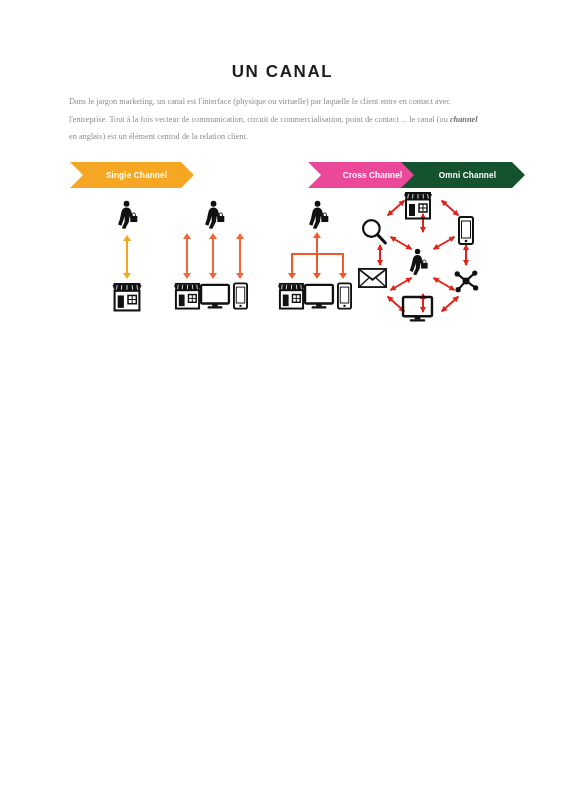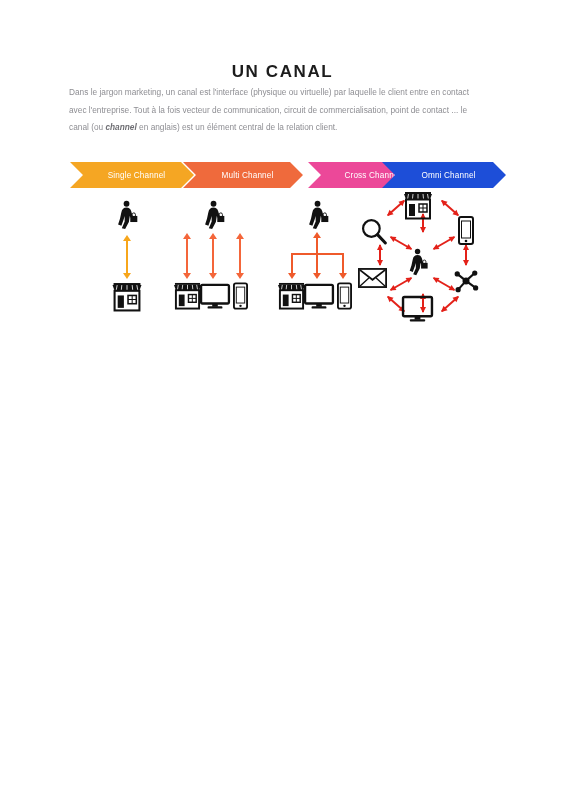--- a/index.html
+++ b/index.html
@@ -19,30 +19,30 @@
     font-size:17px; font-weight:bold; letter-spacing:1.6px;
     color:#1c1c1c;
   }
 
   
   .para {
     position:absolute; left:69px; width:412px;
     font-size:8.3px; line-height:17.5px;
     color:#8e8e93; text-align:left;
   }
-  .para.intro { top:84px; }
+  .para.intro { top:93px;font-family:Liberation Serif, serif; }
   .para.outro { top:327px; }
   .para b i, .para .emph { font-weight:bold; font-style:italic; color:#6f6f74; }
 
   
   .banner { position:absolute; left:70px; top:162px; width:425px; height:26px; }
   .chev {
     position:absolute; top:0; height:26px;
     display:flex; align-items:center; justify-content:center;
-    color:#ffffff; font-size:8.2px; font-weight:normal;
+    color:#ffffff; font-size:8.2px; font-weight:bold;
     letter-spacing:.15px;
     -webkit-clip-path: polygon(0 0, calc(100% - 13px) 0, 100% 50%, calc(100% - 13px) 100%, 0 100%, 13px 50%);
     clip-path: polygon(0 0, calc(100% - 13px) 0, 100% 50%, calc(100% - 13px) 100%, 0 100%, 13px 50%);
   }
   .chev span { padding-left:9px; }
 
   
   .art { position:absolute; left:0; top:190px; width:565px; height:130px; }
   .node { position:absolute; }
 
@@ -77,27 +77,24 @@
   <div class="title">UN CANAL</div>
 
   <div class="para intro">
     <span>Dans le jargon marketing, un canal est l'interface (physique ou virtuelle) par laquelle le client entre en contact avec l'entreprise. Tout à la fois vecteur de communication, circuit de commercialisation, point de contact ... le canal (ou </span><span class="emph">channel</span><span> en anglais) est un élément central de la relation client.</span>
   </div>
 
   <div class="banner">
     <div class="chev" style="left:0px;width:124px;background:#f5a623;">
       <span>Single Channel</span>
     </div>
-    <div class="chev" style="left:113px;width:120px;background:#ef6a3c;">
-      <span>Multi Channel</span>
-    </div>
     <div class="chev" style="left:238px;width:120px;background:#ec4899;">
       <span>Cross Channel</span>
     </div>
-    <div class="chev" style="left:312px;width:124px;background:#1d4ed8;">
+    <div class="chev" style="left:331px;width:124px;background:#14532d;">
       <span>Omni Channel</span>
     </div>
   </div>
 
   <div class="art">
 
     <div class="node">
       <div class="node" style="left:112px;top:10px;">
         <svg width="30" height="30" viewBox="0 0 64 64">
           <circle cx="31" cy="8" r="6.2" fill="#111"></circle>

